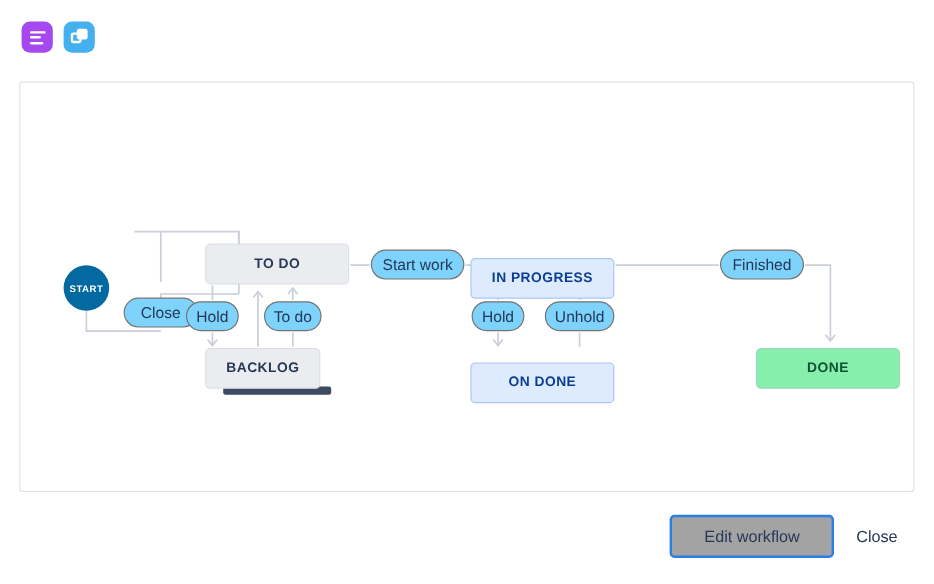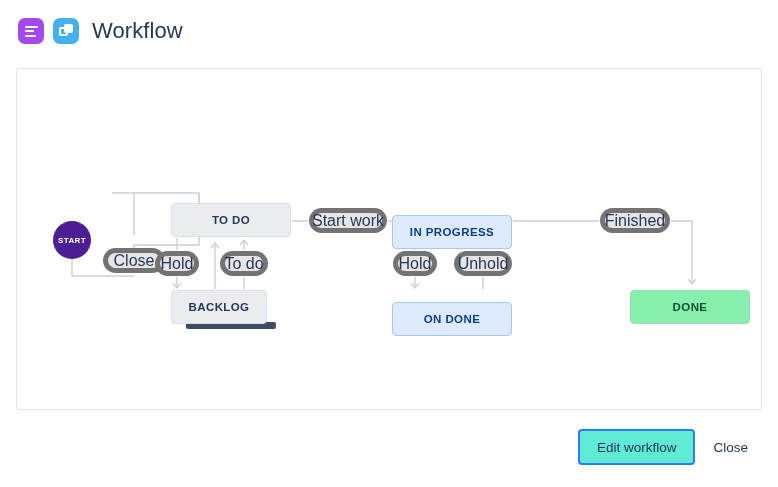--- a/index.html
+++ b/index.html
@@ -109,59 +109,59 @@
   .node-shadow {
     position: absolute;
     background: #3c4a63;
     border-radius: 2px;
   }
 
   .start-node {
     position: absolute;
     width: 38px; height: 38px;
     border-radius: 50%;
-    background: #4c1d95;
+    background: #0369a1;
     color: #ffffff;
     display: flex;
     align-items: center;
     justify-content: center;
     font-size: 8px;
     font-weight: bold;
     letter-spacing: 0.4px;
   }
 
   .pill {
     position: absolute;
     box-sizing: border-box;
-    background: #e5e5e5;
-    border: 5px solid #737373;
+    background: #7dd3fc;
+    border: 1px solid #737373;
     border-radius: 13px;
     display: flex;
     align-items: center;
     justify-content: center;
-    font-size: 16px;
+    font-size: 13px;
     font-weight: 400;
     color: #253858;
     white-space: nowrap;
   }
 
   
   .footer {
     position: absolute;
     right: 16px;
     top: 424px;
     height: 46px;
     display: flex;
     align-items: center;
     gap: 4px;
   }
   .btn-primary {
     height: 36px;
-    padding: 0 17px;
-    background: #5eead4;
+    padding: 0 27px;
+    background: #a3a3a3;
     border: 2px solid #2b7de9;
     border-radius: 4px;
     color: #253858;
     font-size: 13.5px;
     font-family: "Liberation Sans", sans-serif;
     cursor: pointer;
     outline: none;
   }
   .btn-link {
     height: 36px;
@@ -184,21 +184,20 @@
         <i></i>
         <i></i>
       </span>
   </div>
   <div class="app-icon blue">
     <span class="copy-glyph">
       <span class="sq-back"></span>
         <span class="sq-front"></span>
     </span>
   </div>
-  <div class="page-title">Workflow</div>
 </div>
 
 <div class="panel">
   <div class="canvas">
 
     <svg width="746" height="342">
       <defs>
         <marker id="ah" markerWidth="10" markerHeight="10" refX="5" refY="5" orient="auto" markerUnits="userSpaceOnUse">
           <path d="M1,1 L6,5 L1,9" fill="none" stroke="#c9ced8" stroke-width="1.4"></path>
         </marker>

